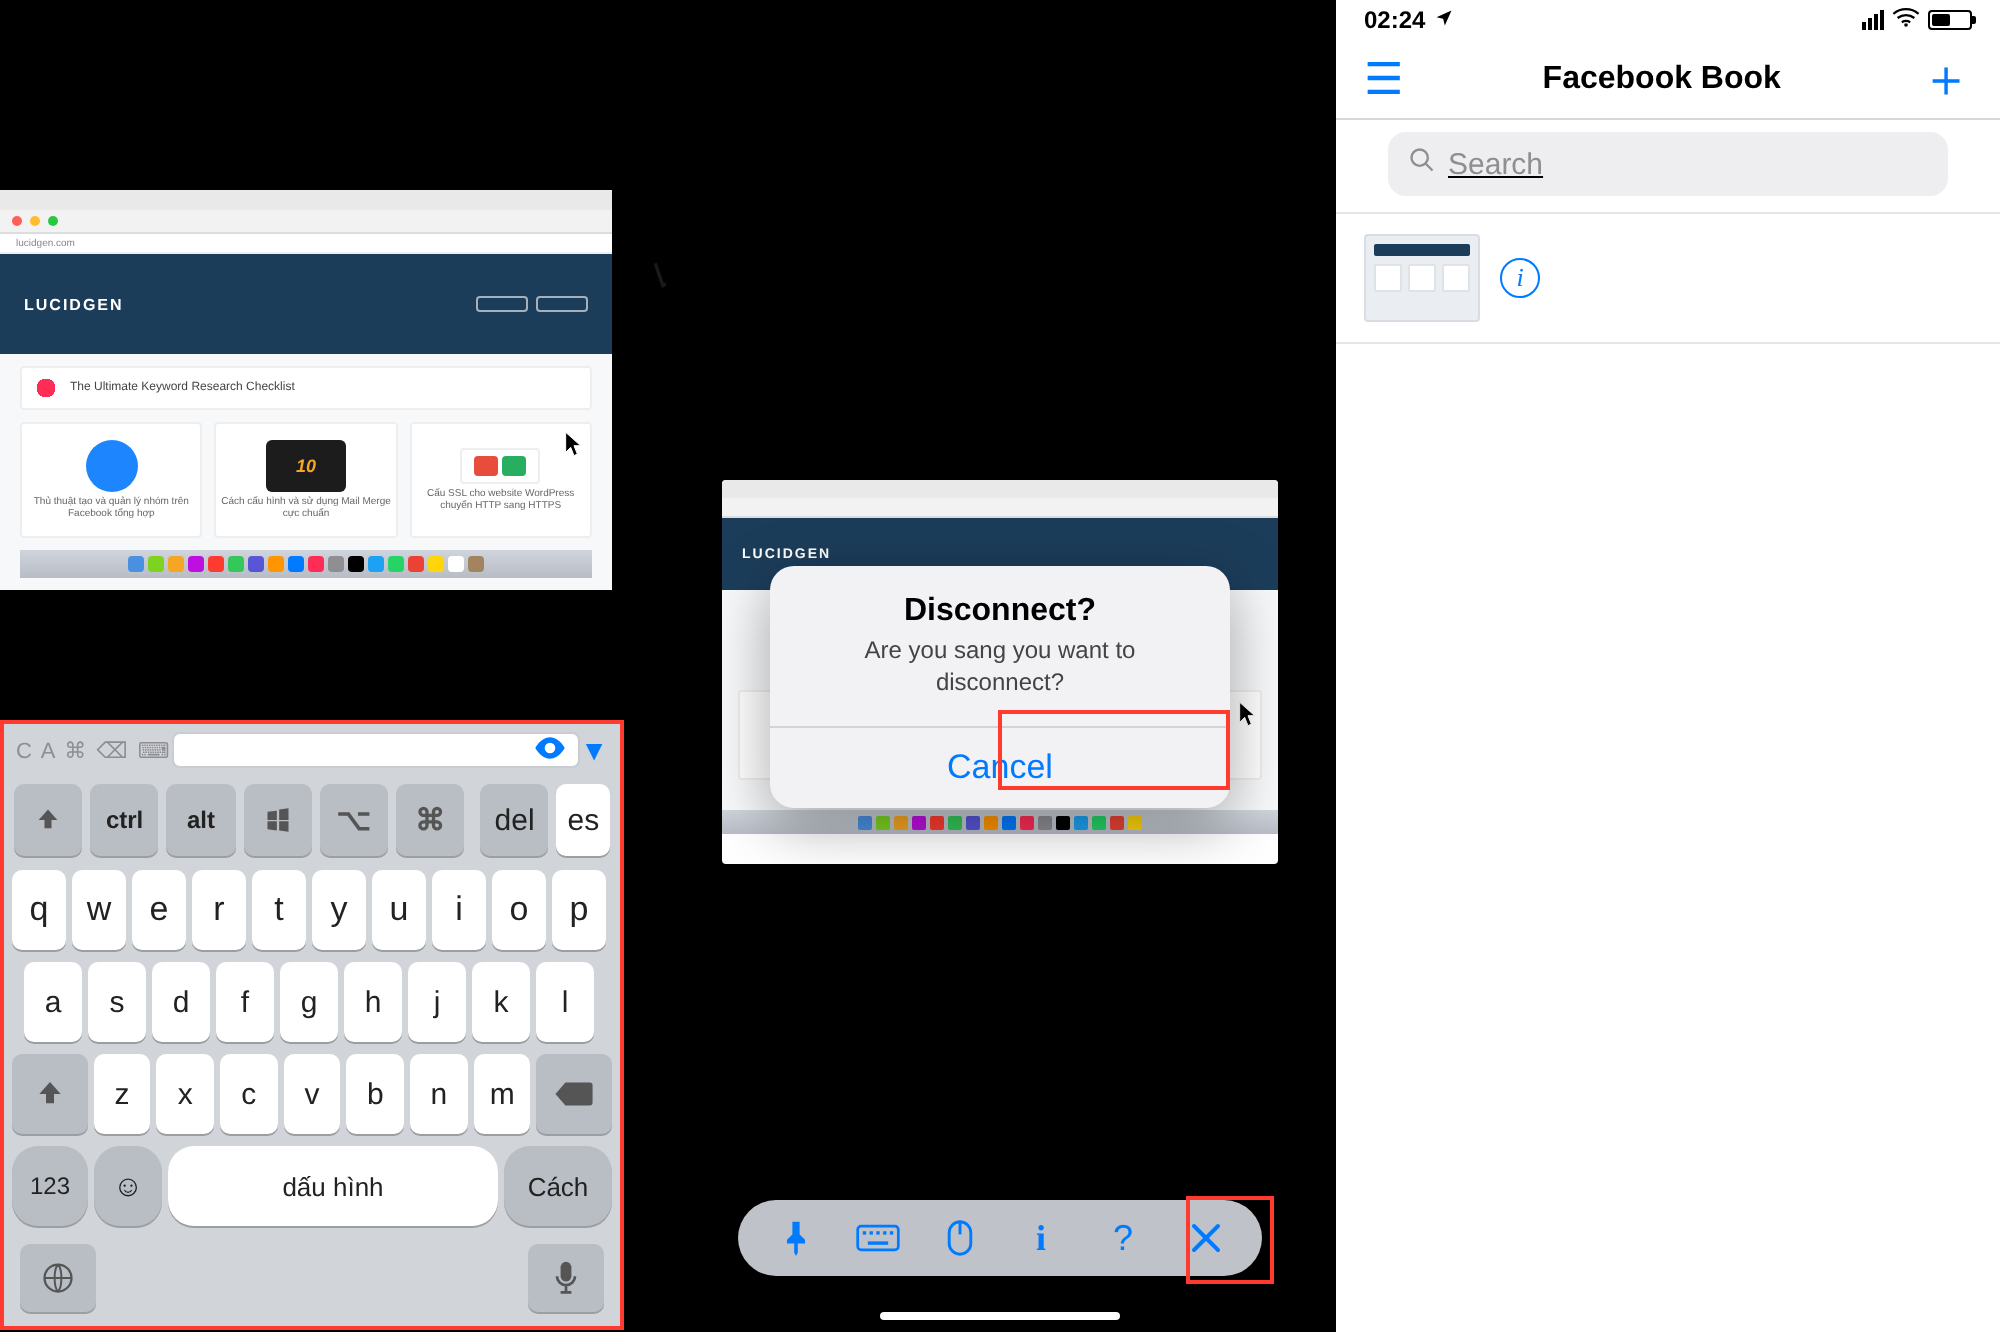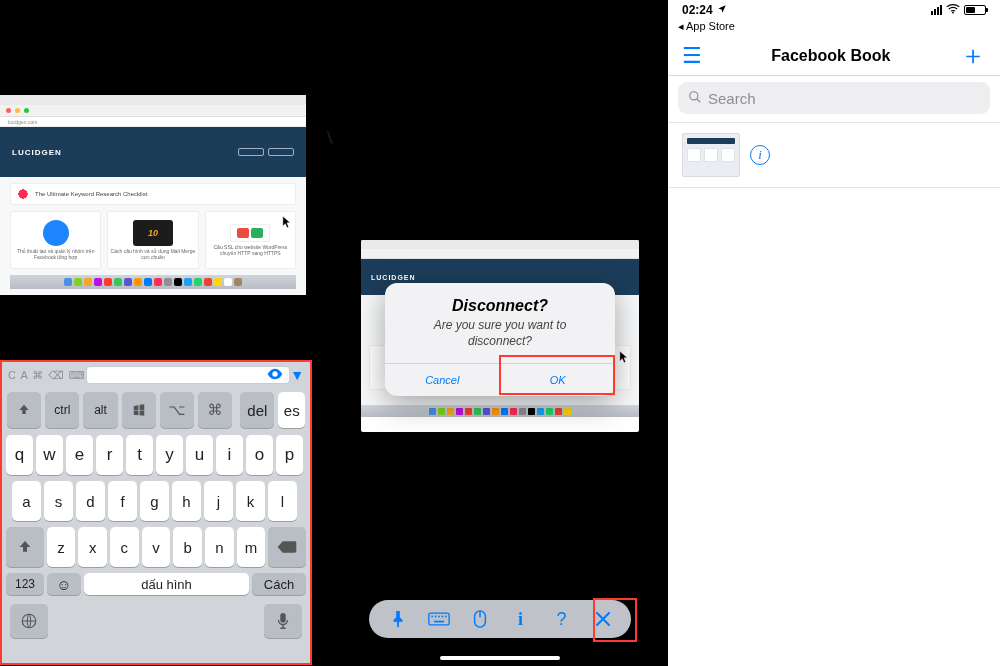--- a/index.html
+++ b/index.html
@@ -37,59 +37,59 @@
   .panel2 { position: absolute; left: 0; top: 360px; width: 312px; height: 305px; background:#d1d4d9; border:2px solid #ff3b30;}
   .kb-top { height:26px; display:flex; align-items:center; gap:0; padding:0 6px; background:#d1d4d9;}
   .kb-top .grp { font-size:11px; color:#8e8e93; letter-spacing:1px;}
   .kb-top .field { flex:1; height:18px; background:#fff; border:1px solid #c9ccd1; border-radius:4px; display:flex; align-items:center; justify-content:flex-end; padding:0 6px;}
   .eye { color:#007aff; font-size:12px;}
   .kb-top .chev { color:#007aff; font-size:14px;}
   .kb-row { display:flex; gap:4px; padding:4px 5px;}
   .key { background:#fff; border-radius:5px; height:36px; display:flex; align-items:center; justify-content:center; font-size:15px; color:#222; box-shadow: 0 1px 0 rgba(0,0,0,.25);}
   .key.sys { background:#b9bdc4; font-size:12px;}
   .row1 .key { width:36px;}
-  .row1 .key.sys { width:36px;}
+  .row1 .key.sys { width:36px;font-weight:bold;}
   .row1 .gap { flex:1;}
   .row1 .key.del{width:36px;background:#b9bdc4;}
   .row1 .key.es{width:28px;}
   .row-letters .key { width:27px; height:40px; font-size:17px;}
   .row-letters { padding:3px 4px; gap:3px;}
   .row-mid { padding:3px 10px; gap:3px;}
   .row-mid .key{ width:29px; height:40px;}
   .row-bot { padding:3px 4px; gap:3px;}
   .row-bot .key{ width:29px; height:40px;}
   .row-bot .shift{ width:38px; background:#b9bdc4;}
   .row-bot .bksp{ width:38px; background:#b9bdc4;}
   .row-final { padding:3px 4px; gap:3px;}
-  .row-final .key{ height:22px;}
+  .row-final .key{ height:40px;border-radius:13px;}
   .row-final .n123{width:38px;background:#b9bdc4;font-size:12px;}
   .row-final .emoji{width:34px;background:#b9bdc4;}
   .row-final .space{flex:1;font-size:13px;}
   .row-final .enter{width:54px;background:#b9bdc4;font-size:13px;}
   .row-globe{padding:6px 8px; display:flex; justify-content:space-between;}
   .row-globe .key{width:38px;height:34px;background:#b9bdc4;}
 
   
   .panel3 { position:absolute; left: 333px; top: 0; width: 334px; height: 666px; background:#000;}
   .p3-shot { position:absolute; left:28px; top:240px; width:278px; height:192px; background:#fff; border-radius:2px; overflow:hidden;}
   .p3-menubar{height:9px;background:#e9e9e9;}
   .p3-chrome{height:10px;background:#f2f2f2;border-bottom:1px solid #ddd;}
   .p3-hero{height:36px;background:#1c3d5a;display:flex;align-items:center;padding:0 10px;}
   .p3-hero .lg{font-size:7px;color:#fff;font-weight:700;letter-spacing:1px;}
   .p3-body{background:#f7f8f9;height:110px;}
   .p3-cards{display:flex;gap:4px;padding:50px 8px 0;}
   .p3-card{flex:1;height:45px;background:#fff;border:1px solid #eee;border-radius:2px;}
   .p3-dock{height:12px;background:linear-gradient(#d0d5dd,#b7bcc5);display:flex;align-items:center;justify-content:center;gap:2px;}
   .p3-dock i{width:7px;height:7px;border-radius:1px;display:inline-block;}
 
-  .alert { position:absolute; left:52px; top:283px; width:230px; background:#f2f2f4; border-radius:12px; box-shadow:0 8px 30px rgba(0,0,0,.35); overflow:hidden; text-align:center;font-style:italic;}
+  .alert { position:absolute; left:52px; top:283px; width:230px; background:#f2f2f4; border-radius:12px; box-shadow:0 8px 30px rgba(0,0,0,.35); overflow:hidden; text-align:center;}
   .alert-h { font-size:16px; font-weight:600; color:#000; padding:14px 12px 2px;}
   .alert-msg{ font-size:12px; color:#444; padding:0 18px 14px; line-height:1.35;}
   .alert-btns{ display:flex; border-top:1px solid #d4d4d8;}
-  .alert-btn{ flex:1; padding:10px 0; font-size:11px; color:#007aff;}
+  .alert-btn{ flex:1; padding:10px 0; font-size:17px; color:#007aff;}
   .alert-btn.ok{ font-weight:400; border-left:1px solid #d4d4d8;}
   .ok-hl { position:absolute; border:2px solid #ff3b30; }
 
   .p3-toolbar { position:absolute; left:50%; transform:translateX(-50%); bottom:28px; width:262px; height:38px; background:#bfc3c9; border-radius:19px; display:flex; align-items:center; justify-content:space-around; padding:0 8px;}
   .tb-ic { width:34px; height:30px; display:flex; align-items:center; justify-content:center; color:#007aff; font-size:18px;}
   .tb-close-hl { position:absolute; right:30px; bottom:24px; width:44px; height:44px; border:2px solid #ff3b30;}
   .p3-homebar { position:absolute; left:50%; transform:translateX(-50%); bottom:6px; width:120px; height:4px; background:#fff; border-radius:3px;}
 
   
   .panel4 { position:absolute; right:0; top:0; width:333px; height:666px; background:#fff; border-left:1px solid #000;}
@@ -100,21 +100,21 @@
   .sig i{width:2px;background:#000;display:inline-block;}
   .sig i:nth-child(1){height:4px}.sig i:nth-child(2){height:6px}.sig i:nth-child(3){height:8px}.sig i:nth-child(4){height:10px}
   .batt { width:22px;height:10px;border:1px solid #000;border-radius:2px;position:relative;display:inline-block;}
   .batt::after{content:"";position:absolute;right:-3px;top:2px;width:2px;height:4px;background:#000;border-radius:0 1px 1px 0;}
   .batt i{position:absolute;left:1px;top:1px;bottom:1px;width:45%;background:#000;border-radius:1px;}
   .back-app { padding:0 10px 3px; font-size:11px; color:#000;}
   .navbar { height:40px; display:flex; align-items:center; justify-content:space-between; padding:0 14px; border-bottom:.5px solid #d7d7db;}
   .navbar .menu{color:#007aff;font-size:22px;}
   .navbar .title{font-size:16px;font-weight:600;color:#000;}
   .navbar .plus{color:#007aff;font-size:26px;font-weight:300;}
-  .search-wrap{padding:6px 10px 8px;border-bottom:.5px solid #e5e5ea;}
+  .search-wrap{padding:6px 26px 8px;border-bottom:.5px solid #e5e5ea;text-decoration:underline;}
   .search{height:32px;background:#eeeef0;border-radius:9px;display:flex;align-items:center;gap:6px;padding:0 10px;color:#8e8e93;font-size:15px;}
   .cell{display:flex;align-items:center;gap:10px;padding:10px 14px;border-bottom:.5px solid #e5e5ea;}
   .thumb{width:58px;height:44px;background:#eaeef2;border:1px solid #d9dde3;border-radius:2px;position:relative;overflow:hidden;}
   .thumb .bar{position:absolute;left:4px;right:4px;top:4px;height:6px;background:#1c3d5a;border-radius:1px;}
   .thumb .row{position:absolute;left:4px;right:4px;top:14px;display:flex;gap:3px;}
   .thumb .row i{flex:1;height:14px;background:#fff;border:1px solid #dfe3e8;border-radius:1px;}
   .cell .txt{flex:1;}
   .cell .t1{font-size:15px;font-weight:400;color:#000;}
   .cell .t2{font-size:13px;color:#8a8a8e;margin-top:1px;}
   .info{width:20px;height:20px;border:1.5px solid #007aff;border-radius:50%;display:flex;align-items:center;justify-content:center;color:#007aff;font-size:13px;font-style:italic;font-family:Georgia,serif;}
@@ -331,24 +331,23 @@
     </div>
     <div class="cursor" style="right:10px; top:110px;">
       <svg viewBox="0 0 12 16">
           <path d="M1 1 L1 13 L4 10 L6 15 L8 14 L6 9 L10 9 Z" fill="#000" stroke="#fff" stroke-width=".6"></path>
         </svg>
     </div>
   </div>
 
   <div class="alert">
     <div class="alert-h">Disconnect?</div>
-    <div class="alert-msg">Are you sure you want to disconnect?</div>
+    <div class="alert-msg">Are you sang you want to disconnect?</div>
     <div class="alert-btns">
       <div class="alert-btn">Cancel</div>
-      <div class="alert-btn ok">OK</div>
     </div>
   </div>
   <div class="ok-hl" style="left:166px; top:355px; width:116px; height:40px;"></div>
 
   <div class="p3-toolbar">
     <div class="tb-ic">
         <svg width="16" height="18" viewBox="0 0 16 20">
           <path fill="#007aff" d="M6 1h4v7l3 3v2H9v5l-1 2-1-2v-5H3v-2l3-3z"></path>
         </svg>
       </div>
@@ -398,21 +397,20 @@
         </span>
       <span><svg width="14" height="10" viewBox="0 0 20 14">
             <path d="M1 4a14 14 0 0118 0M4 7a10 10 0 0112 0M7 10a6 6 0 016 0" fill="none" stroke="#000" stroke-width="1.6"></path>
             <circle cx="10" cy="12" r="1.3" fill="#000"></circle>
           </svg></span>
       <span class="batt">
           <i></i>
         </span>
     </div>
   </div>
-  <div class="back-app">◂ App Store</div>
   <div class="navbar">
     <span class="menu">☰</span>
     <span class="title">Facebook Book</span>
     <span class="plus">＋</span>
   </div>
   <div class="search-wrap">
     <div class="search">
       <span><svg width="14" height="14" viewBox="0 0 24 24">
             <circle cx="10" cy="10" r="7" fill="none" stroke="#8e8e93" stroke-width="2"></circle>
             <line x1="15" y1="15" x2="21" y2="21" stroke="#8e8e93" stroke-width="2"></line>

